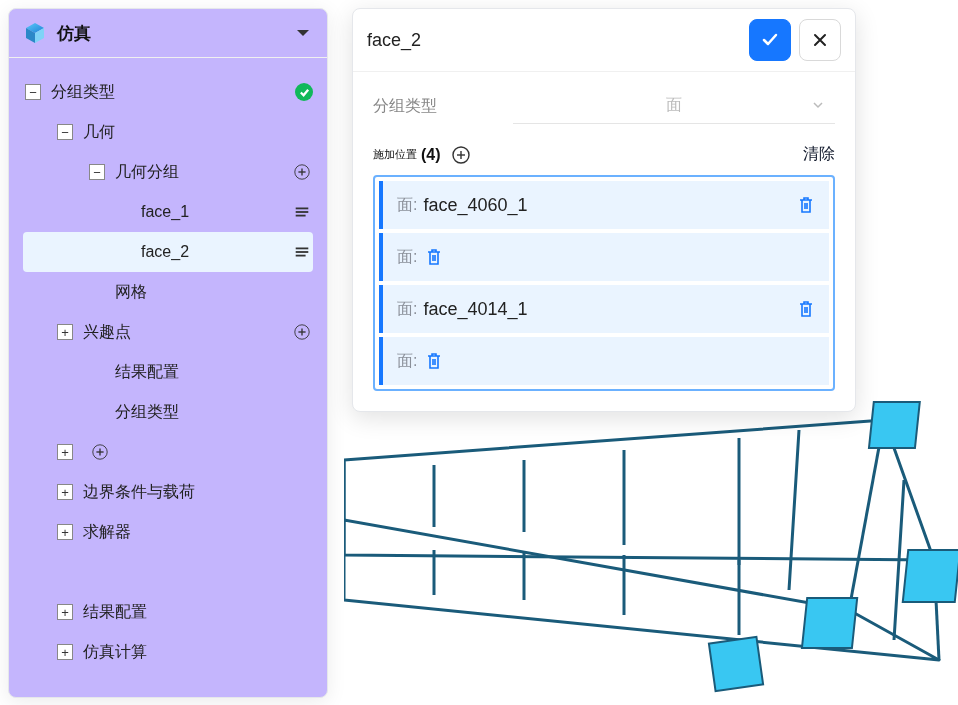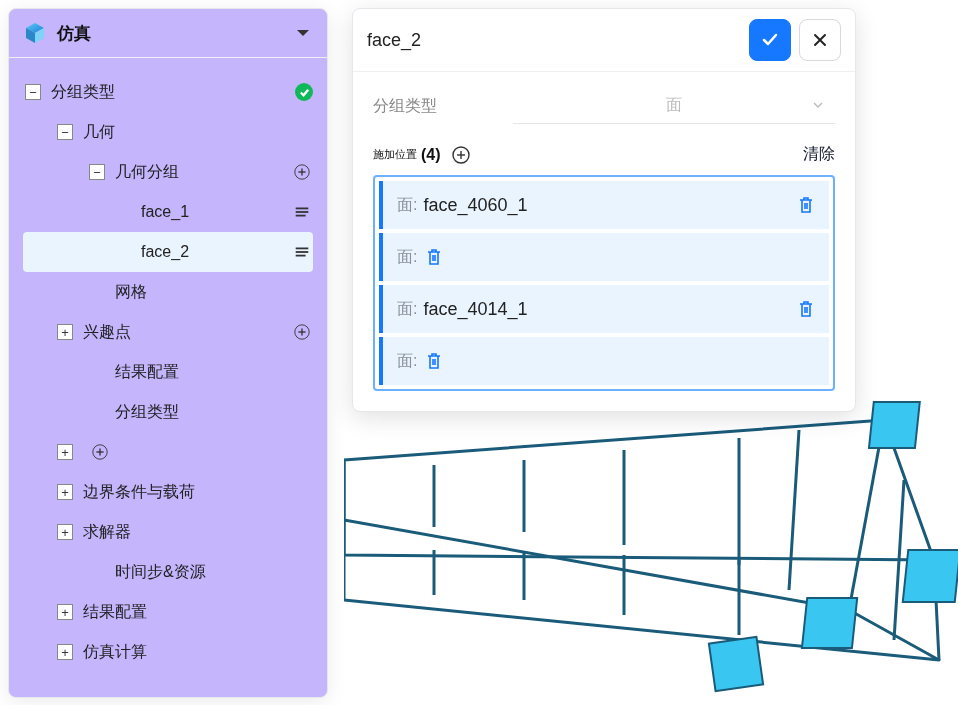--- a/index.html
+++ b/index.html
@@ -324,21 +324,20 @@
       <span class="tree-label">边界条件与载荷</span>
     </div>
 
     <div class="tree-item lvl1">
       <span class="tree-toggle">+</span>
       <span class="tree-label">求解器</span>
     </div>
 
     <div class="tree-item lvl2">
       <span class="tree-toggle blank"></span>
-      <span class="tree-label">时间步&amp;资源</span>
     </div>
 
     <div class="tree-item lvl1">
       <span class="tree-toggle">+</span>
       <span class="tree-label">结果配置</span>
     </div>
 
     <div class="tree-item lvl1">
       <span class="tree-toggle">+</span>
       <span class="tree-label">仿真计算</span>

